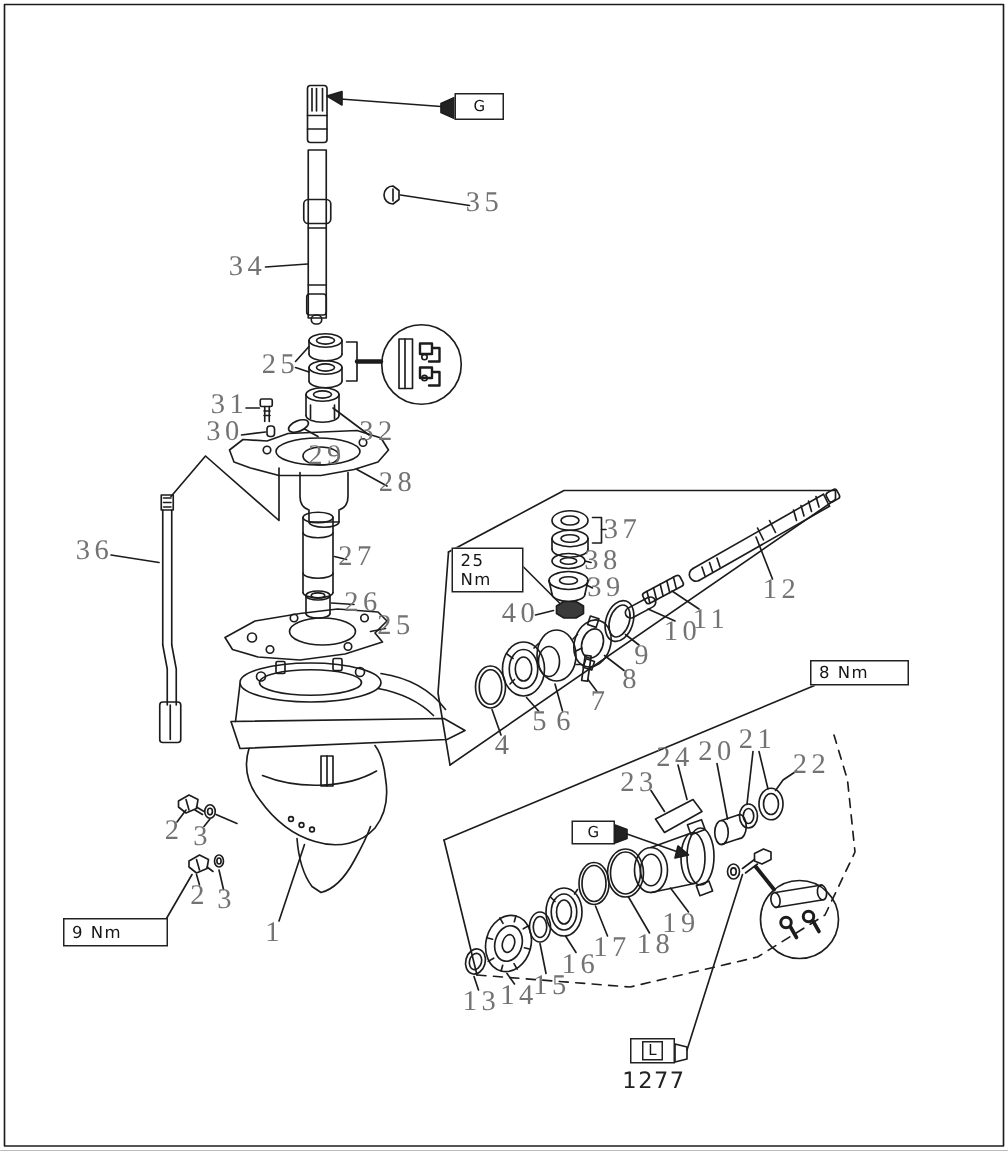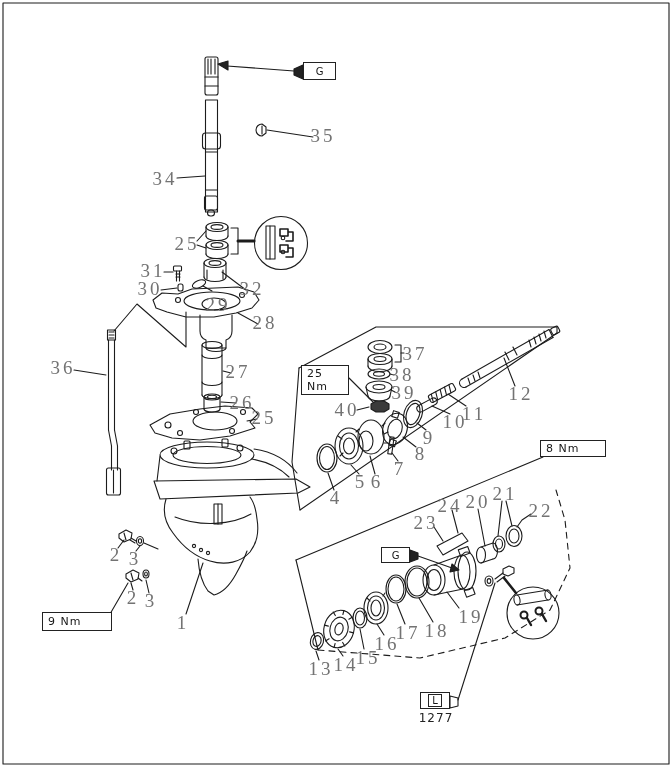--- a/index.html
+++ b/index.html
@@ -9,21 +9,21 @@
   .pn{position:absolute;transform:translate(-50%,-50%);font-size:19px;color:#737373;
       letter-spacing:3px;white-space:nowrap;line-height:1;font-family:Liberation Serif, serif;}
   .callout-box{position:absolute;border:1.2px solid #222;background:#fff;color:#161616;
       font-family:"DejaVu Sans",sans-serif;font-size:11px;display:flex;align-items:center;
       padding-left:5px;letter-spacing:1px;box-sizing:border-box;}
   .tube{position:absolute;border:1.2px solid #222;background:#fff;color:#161616;
       font-family:"DejaVu Sans",sans-serif;font-size:10px;display:flex;align-items:center;
       justify-content:center;box-sizing:border-box;}
   .tube .inner{border:1px solid #222;padding:0 3px;line-height:11px;}
   .figcode{position:absolute;transform:translate(-50%,0);font-family:"DejaVu Sans",sans-serif;
-      font-size:12px;color:#222;letter-spacing:1px;}
+      font-size:15px;color:#222;letter-spacing:1px;}
 </style>
 </head>
 <body>
 
 <div class="stage">
 
 <svg width="672" height="767" viewBox="0 0 672 767" fill="none" stroke="#1c1c1c" stroke-width="1.1" stroke-linecap="round" stroke-linejoin="round">
 
   <rect x="3" y="3" width="666" height="761"></rect>
 
@@ -441,21 +441,21 @@
 <div class="pn" style="left:429px;top:437px">9</div>
 <div class="pn" style="left:455px;top:421px">10</div>
 <div class="pn" style="left:474px;top:413px">11</div>
 <div class="pn" style="left:521px;top:393px">12</div>
 <div class="pn" style="left:321px;top:668px">13</div>
 <div class="pn" style="left:346px;top:664px">14</div>
 <div class="pn" style="left:368px;top:657px">15</div>
 <div class="pn" style="left:387px;top:643px">16</div>
 <div class="pn" style="left:408px;top:632px">17</div>
 <div class="pn" style="left:437px;top:630px">18</div>
-<div class="pn" style="left:471px;top:616px">19</div>
+<div class="pn" style="left:454px;top:616px">19</div>
 <div class="pn" style="left:478px;top:501px">20</div>
 <div class="pn" style="left:505px;top:493px">21</div>
 <div class="pn" style="left:541px;top:510px">22</div>
 <div class="pn" style="left:426px;top:522px">23</div>
 <div class="pn" style="left:450px;top:505px">24</div>
 <div class="pn" style="left:264px;top:417px">25</div>
 <div class="pn" style="left:242px;top:402px">26</div>
 <div class="pn" style="left:238px;top:371px">27</div>
 <div class="pn" style="left:265px;top:322px">28</div>
 <div class="pn" style="left:218px;top:304px">29</div>

